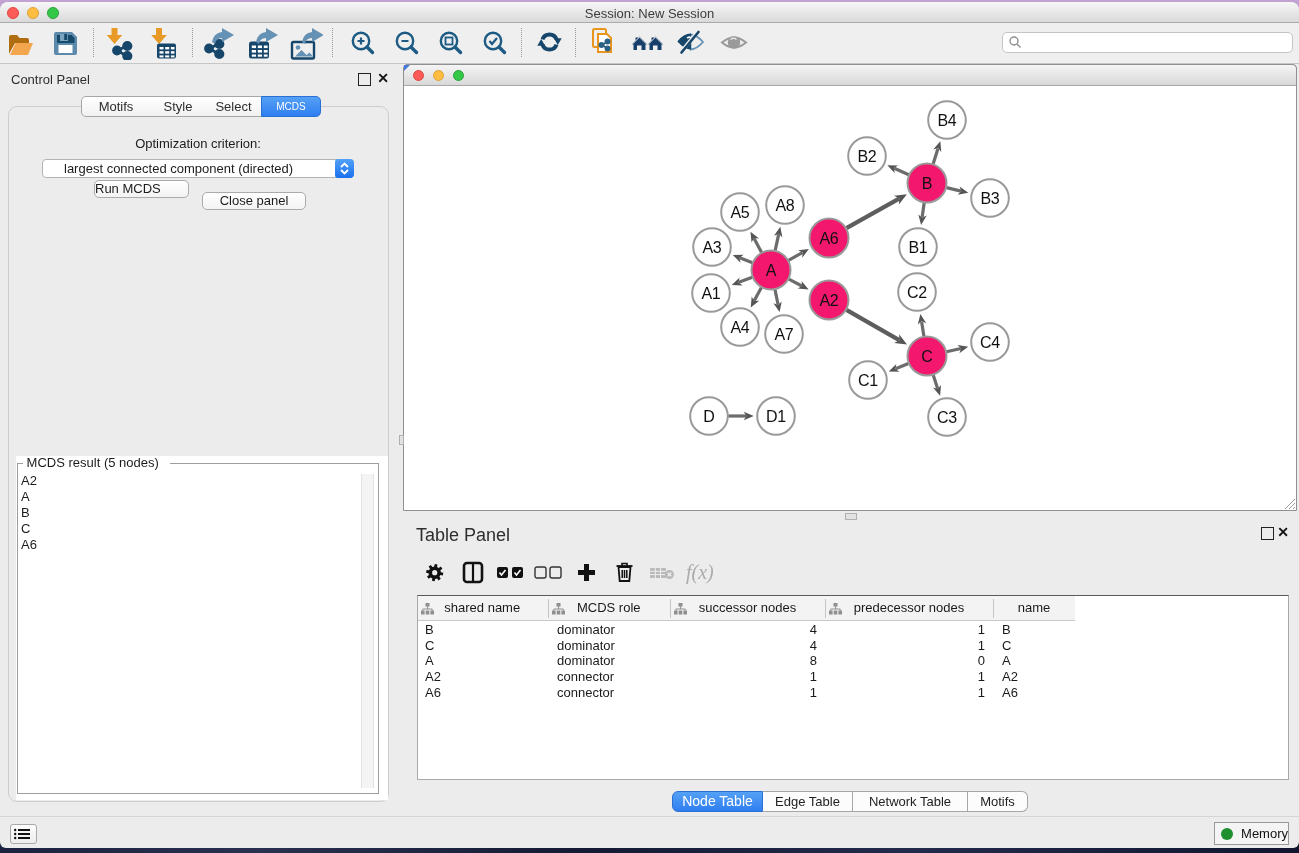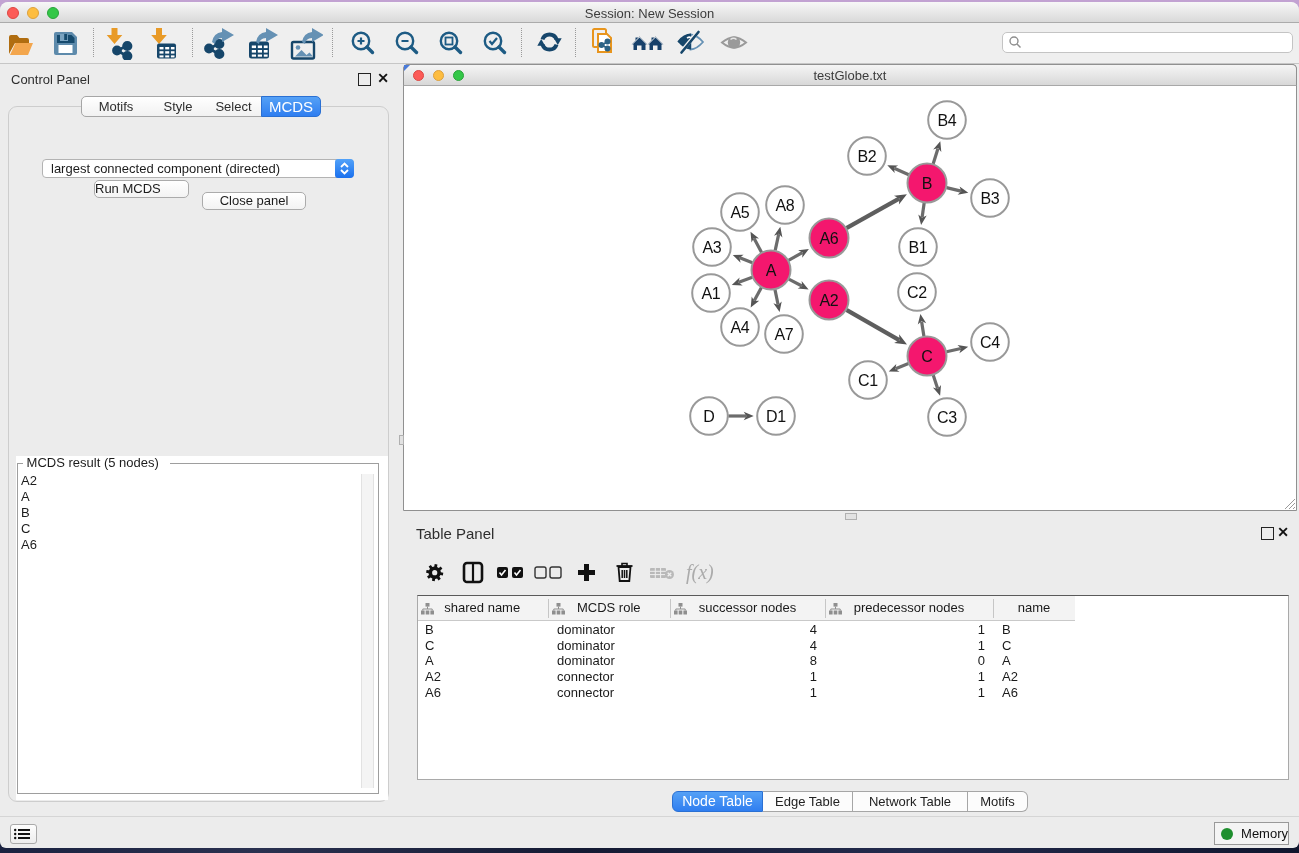--- a/index.html
+++ b/index.html
@@ -25,22 +25,23 @@
       <div style="position:absolute;left:521px;top:28px;width:1px;height:29px;border-left:1px dotted #9a9a9a"></div>
       <div style="position:absolute;left:575px;top:28px;width:1px;height:29px;border-left:1px dotted #9a9a9a"></div>
       <div style="position:absolute;left:1002px;top:32px;width:289px;height:19px;background:#fff;border:1px solid #c4c4c4;border-radius:5px"></div>
       <div style="position:absolute;left:0px;top:72px;width:397px;height:14px;font-size:13px;color:#2e2e2e"><span style="margin-left:11px">Control Panel</span></div>
       <div style="position:absolute;left:358px;top:73px;width:11px;height:11px;border:1.5px solid #222"></div>
       <div style="position:absolute;left:375px;top:70px;width:16px;height:16px;font-size:14px;font-weight:bold;color:#111;text-align:center;line-height:16px">✕</div>
       <div style="position:absolute;left:8px;top:106px;width:381px;height:696px;border:1px solid #cdcdcd;border-radius:9px;box-sizing:border-box"></div>
       <div style="position:absolute;left:81px;top:96px;width:70px;height:21px;box-sizing:border-box;border:1px solid #a6a6a6;background:linear-gradient(#ffffff,#f1f1f1);font-size:13px;color:#2e2e2e;text-align:center;line-height:19px;border-radius:5px 0 0 5px">Motifs</div>
       <div style="position:absolute;left:150px;top:96px;width:57px;height:21px;box-sizing:border-box;border:1px solid #a6a6a6;background:linear-gradient(#ffffff,#f1f1f1);font-size:13px;color:#2e2e2e;text-align:center;line-height:19px;border-left:none">Style</div>
       <div style="position:absolute;left:206px;top:96px;width:56px;height:21px;box-sizing:border-box;border:1px solid #a6a6a6;background:linear-gradient(#ffffff,#f1f1f1);font-size:13px;color:#2e2e2e;text-align:center;line-height:19px;border-left:none">Select</div>
-      <div style="position:absolute;left:261px;top:96px;width:60px;height:21px;box-sizing:border-box;border:1px solid #2a70d3;background:linear-gradient(#55a1f6,#2f7ef0);font-size:15px;color:#fff;text-align:center;line-height:19px;border-radius:0 5px 5px 0">MCDS</div>
-      <div style="position:absolute;left:42px;top:159px;width:312px;height:19px;background:#fff;border:1px solid #b3b3b3;border-radius:4px;box-sizing:border-box;font-size:13px;color:#1c1c1c;line-height:17px"><span style="margin-left:8px">largest connected component (directed)</span></div>
+      <div style="position:absolute;left:261px;top:96px;width:60px;height:21px;box-sizing:border-box;border:1px solid #2a70d3;background:linear-gradient(#55a1f6,#2f7ef0);font-size:10px;color:#fff;text-align:center;line-height:19px;border-radius:0 5px 5px 0">MCDS</div>
+      <div style="position:absolute;left:42px;top:136px;width:312px;height:16px;font-size:13px;color:#1c1c1c;text-align:center">Optimization criterion:</div>
+      <div style="position:absolute;left:42px;top:159px;width:312px;height:19px;background:#fff;border:1px solid #b3b3b3;border-radius:4px;box-sizing:border-box;font-size:13px;color:#1c1c1c;line-height:17px"><span style="margin-left:21px">largest connected component (directed)</span></div>
       <div style="position:absolute;left:335px;top:159px;width:19px;height:19px;background:linear-gradient(#52a2f9,#1a70ee);border-radius:3px 4px 4px 3px;box-sizing:border-box"></div>
       <div style="position:absolute;left:94px;top:180px;width:95px;height:18px;box-sizing:border-box;background:linear-gradient(#ffffff,#f3f3f3);border:1px solid #ababab;border-radius:5px;font-size:13px;color:#1c1c1c;line-height:16px">Run MCDS</div>
       <div style="position:absolute;left:202px;top:192px;width:104px;height:18px;box-sizing:border-box;background:linear-gradient(#ffffff,#f3f3f3);border:1px solid #ababab;border-radius:5px;font-size:13px;color:#1c1c1c;text-align:center;line-height:16px">Close panel</div>
       <div style="position:absolute;left:16px;top:456px;width:372px;height:344px;background:#fff"></div>
       <div style="position:absolute;left:361px;top:474px;width:13px;height:314px;background:#f4f4f4;border-left:1px solid #e2e2e2;border-right:1px solid #e2e2e2;box-sizing:border-box"></div>
       <div style="position:absolute;left:17px;top:463px;width:362px;height:331px;border:1px solid #9e9e9e;box-sizing:border-box"></div>
       <div style="position:absolute;left:23px;top:456px;width:147px;height:14px;background:#fff;font-size:13px;color:#1c1c1c;line-height:14px">&nbsp;MCDS result (5 nodes)</div>
       <div style="position:absolute;left:21px;top:473px;width:100px;height:90px;font-size:13px;color:#1c1c1c">
         <div style="height:16px;line-height:16px">A2</div>
         <div style="height:16px;line-height:16px">A</div>
@@ -48,21 +49,20 @@
         <div style="height:16px;line-height:16px">C</div>
         <div style="height:16px;line-height:16px">A6</div>
       </div>
       <div style="position:absolute;left:0px;top:816px;width:1299px;height:1px;background:#d5d5d5"></div>
       <div style="position:absolute;left:10px;top:824px;width:27px;height:20px;box-sizing:border-box;background:linear-gradient(#fdfdfd,#ededed);border:1px solid #a9a9a9;border-radius:3px"></div>
       <div style="position:absolute;left:403px;top:64px;width:894px;height:447px;background:#fff;border:1px solid #909090;border-radius:5px 5px 0 0;box-sizing:border-box"></div>
       <div style="position:absolute;left:403px;top:64px;width:894px;height:22px;background:linear-gradient(#f5f5f5,#d8d8d8);border:1px solid #909090;border-bottom:1px solid #a8a8a8;border-radius:5px 5px 0 0;box-sizing:border-box"></div>
       <div style="position:absolute;left:412.5px;top:69.5px;width:11px;height:11px;border-radius:50%;background:#fc5b57;border:1px solid #dd4743;box-sizing:border-box"></div>
       <div style="position:absolute;left:432.5px;top:69.5px;width:11px;height:11px;border-radius:50%;background:#fdbd40;border:1px solid #dda03c;box-sizing:border-box"></div>
       <div style="position:absolute;left:452.5px;top:69.5px;width:11px;height:11px;border-radius:50%;background:#34c748;border:1px solid #2aa33b;box-sizing:border-box"></div>
-      <div style="position:absolute;left:600px;top:68px;width:500px;height:14px;text-align:center;font-size:13px;color:#3c3c3c">testGlobe.txt</div>
       <svg style="position:absolute;left:404px;top:86px" width="893" height="424" viewBox="404 86 893 424">
         <line x1="761.6" y1="252.4" x2="754.0" y2="238.3" stroke="#6c6c6c" stroke-width="3.2"></line>
         <polygon points="750.5,231.7 759.0,238.5 753.9,238.0 751.5,242.5" fill="#555"></polygon>
         <line x1="775.2" y1="250.4" x2="778.7" y2="234.1" stroke="#6c6c6c" stroke-width="3.2"></line>
         <polygon points="780.3,226.8 782.4,237.5 778.8,233.8 774.0,235.7" fill="#555"></polygon>
         <line x1="752.4" y1="262.7" x2="739.8" y2="257.8" stroke="#6c6c6c" stroke-width="3.2"></line>
         <polygon points="732.8,255.1 743.6,254.8 739.5,257.7 740.6,262.7" fill="#555"></polygon>
         <line x1="752.3" y1="277.2" x2="738.8" y2="282.3" stroke="#6c6c6c" stroke-width="3.2"></line>
         <polygon points="731.8,285.0 739.6,277.5 738.5,282.4 742.7,285.4" fill="#555"></polygon>
         <line x1="761.4" y1="287.6" x2="754.2" y2="300.8" stroke="#6c6c6c" stroke-width="3.2"></line>
@@ -133,21 +133,21 @@
         <text x="784" y="339.5" text-anchor="middle" font-size="16" letter-spacing="-0.3" font-family="Liberation Sans, sans-serif" fill="#111">A7</text>
         <text x="917" y="297.5" text-anchor="middle" font-size="16" letter-spacing="-0.3" font-family="Liberation Sans, sans-serif" fill="#111">C2</text>
         <text x="990" y="347.5" text-anchor="middle" font-size="16" letter-spacing="-0.3" font-family="Liberation Sans, sans-serif" fill="#111">C4</text>
         <text x="868" y="385.5" text-anchor="middle" font-size="16" letter-spacing="-0.3" font-family="Liberation Sans, sans-serif" fill="#111">C1</text>
         <text x="947" y="422.5" text-anchor="middle" font-size="16" letter-spacing="-0.3" font-family="Liberation Sans, sans-serif" fill="#111">C3</text>
         <text x="709" y="421.5" text-anchor="middle" font-size="16" letter-spacing="-0.3" font-family="Liberation Sans, sans-serif" fill="#111">D</text>
         <text x="776" y="421.5" text-anchor="middle" font-size="16" letter-spacing="-0.3" font-family="Liberation Sans, sans-serif" fill="#111">D1</text>
       </svg>
       <div style="position:absolute;left:398.5px;top:435px;width:5px;height:10px;background:#e2e2e2;border:1px solid #b0b0b0;box-sizing:border-box"></div>
       <div style="position:absolute;left:845px;top:513px;width:12px;height:7px;background:#e2e2e2;border:1px solid #b0b0b0;box-sizing:border-box"></div>
-      <div style="position:absolute;left:403px;top:525px;width:896px;height:14px;font-size:15px;color:#2e2e2e"><span style="margin-left:13px">Table Panel</span></div>
+      <div style="position:absolute;left:403px;top:525px;width:896px;height:14px;font-size:18px;color:#2e2e2e"><span style="margin-left:13px">Table Panel</span></div>
       <div style="position:absolute;left:1261px;top:527px;width:11px;height:11px;border:1.5px solid #222"></div>
       <div style="position:absolute;left:1275px;top:524px;width:16px;height:16px;font-size:14px;font-weight:bold;color:#111;text-align:center;line-height:16px">✕</div>
       <div style="position:absolute;left:686px;top:561px;width:40px;height:22px;font-family:'Liberation Serif',serif;font-style:italic;font-size:20px;color:#ababab">f(x)</div>
       <div style="position:absolute;left:417px;top:595px;width:872px;height:185px;background:#fff;border:1px solid #a9a9a9;border-top:1px solid #5a5a5a;box-sizing:border-box"></div>
       <div style="position:absolute;left:418px;top:596px;width:657px;height:25px;background:#f3f3f3;border-bottom:1px solid #c9c9c9;box-sizing:border-box"></div>
       <div style="position:absolute;left:417.0px;top:600px;width:130.5px;height:18px;text-align:center;font-size:13px;color:#1a1a1a">shared name</div>
       <div style="position:absolute;left:421.0px;top:601px"><svg width="13" height="12" viewBox="0 0 13 12">
           <g fill="#8f8f8f">
             <rect x="4.5" y="0" width="4" height="3.6"></rect>
             <rect x="0" y="7.5" width="3.6" height="4"></rect>

